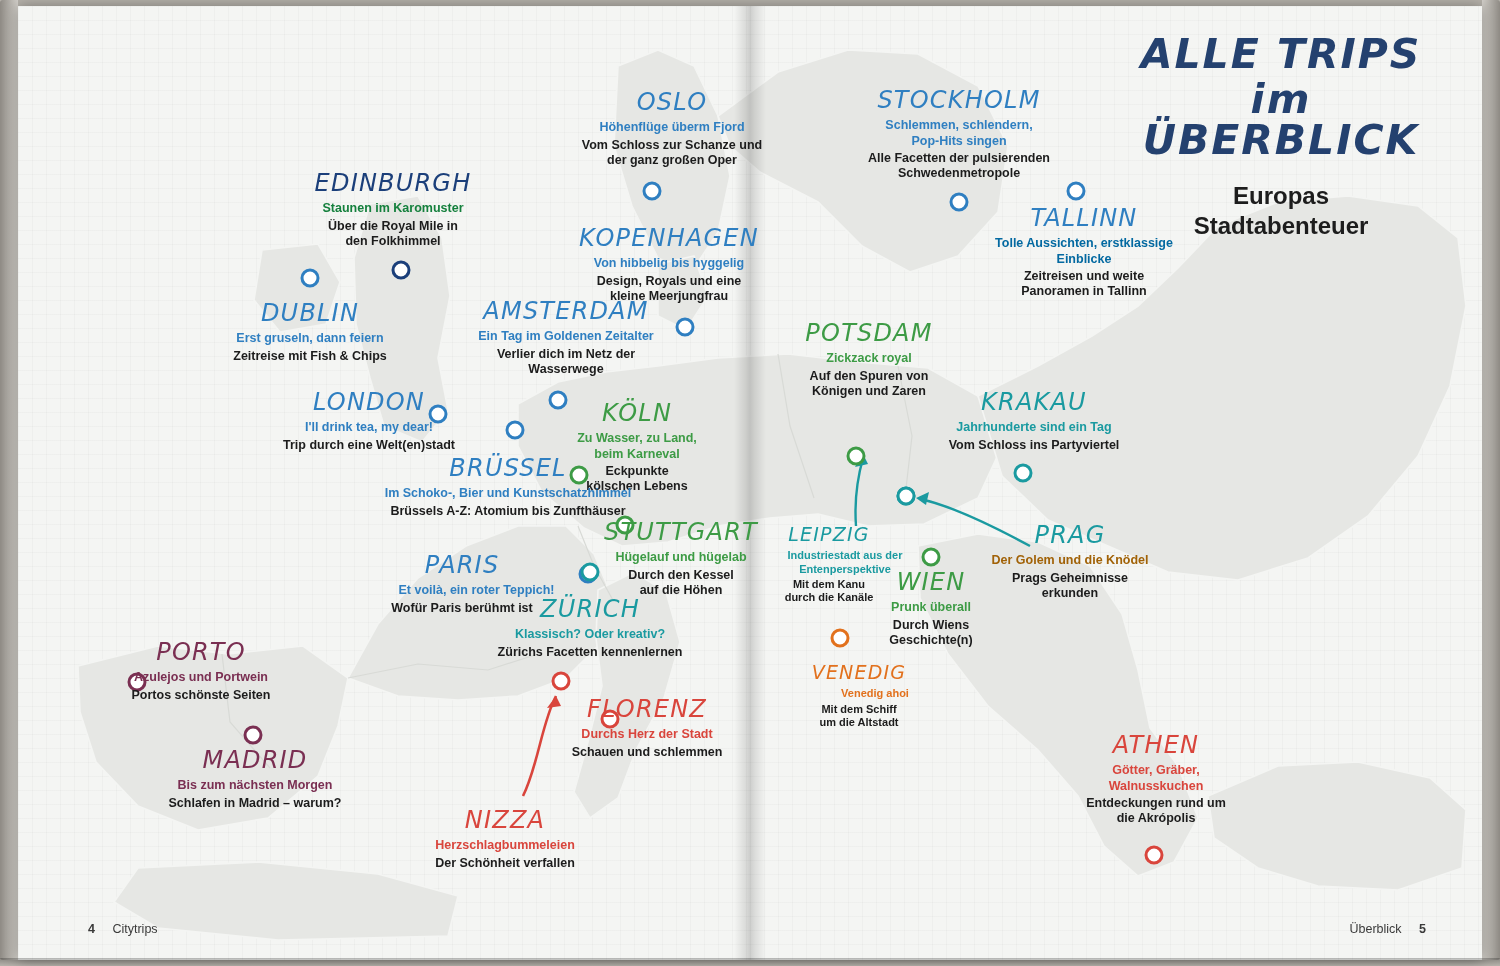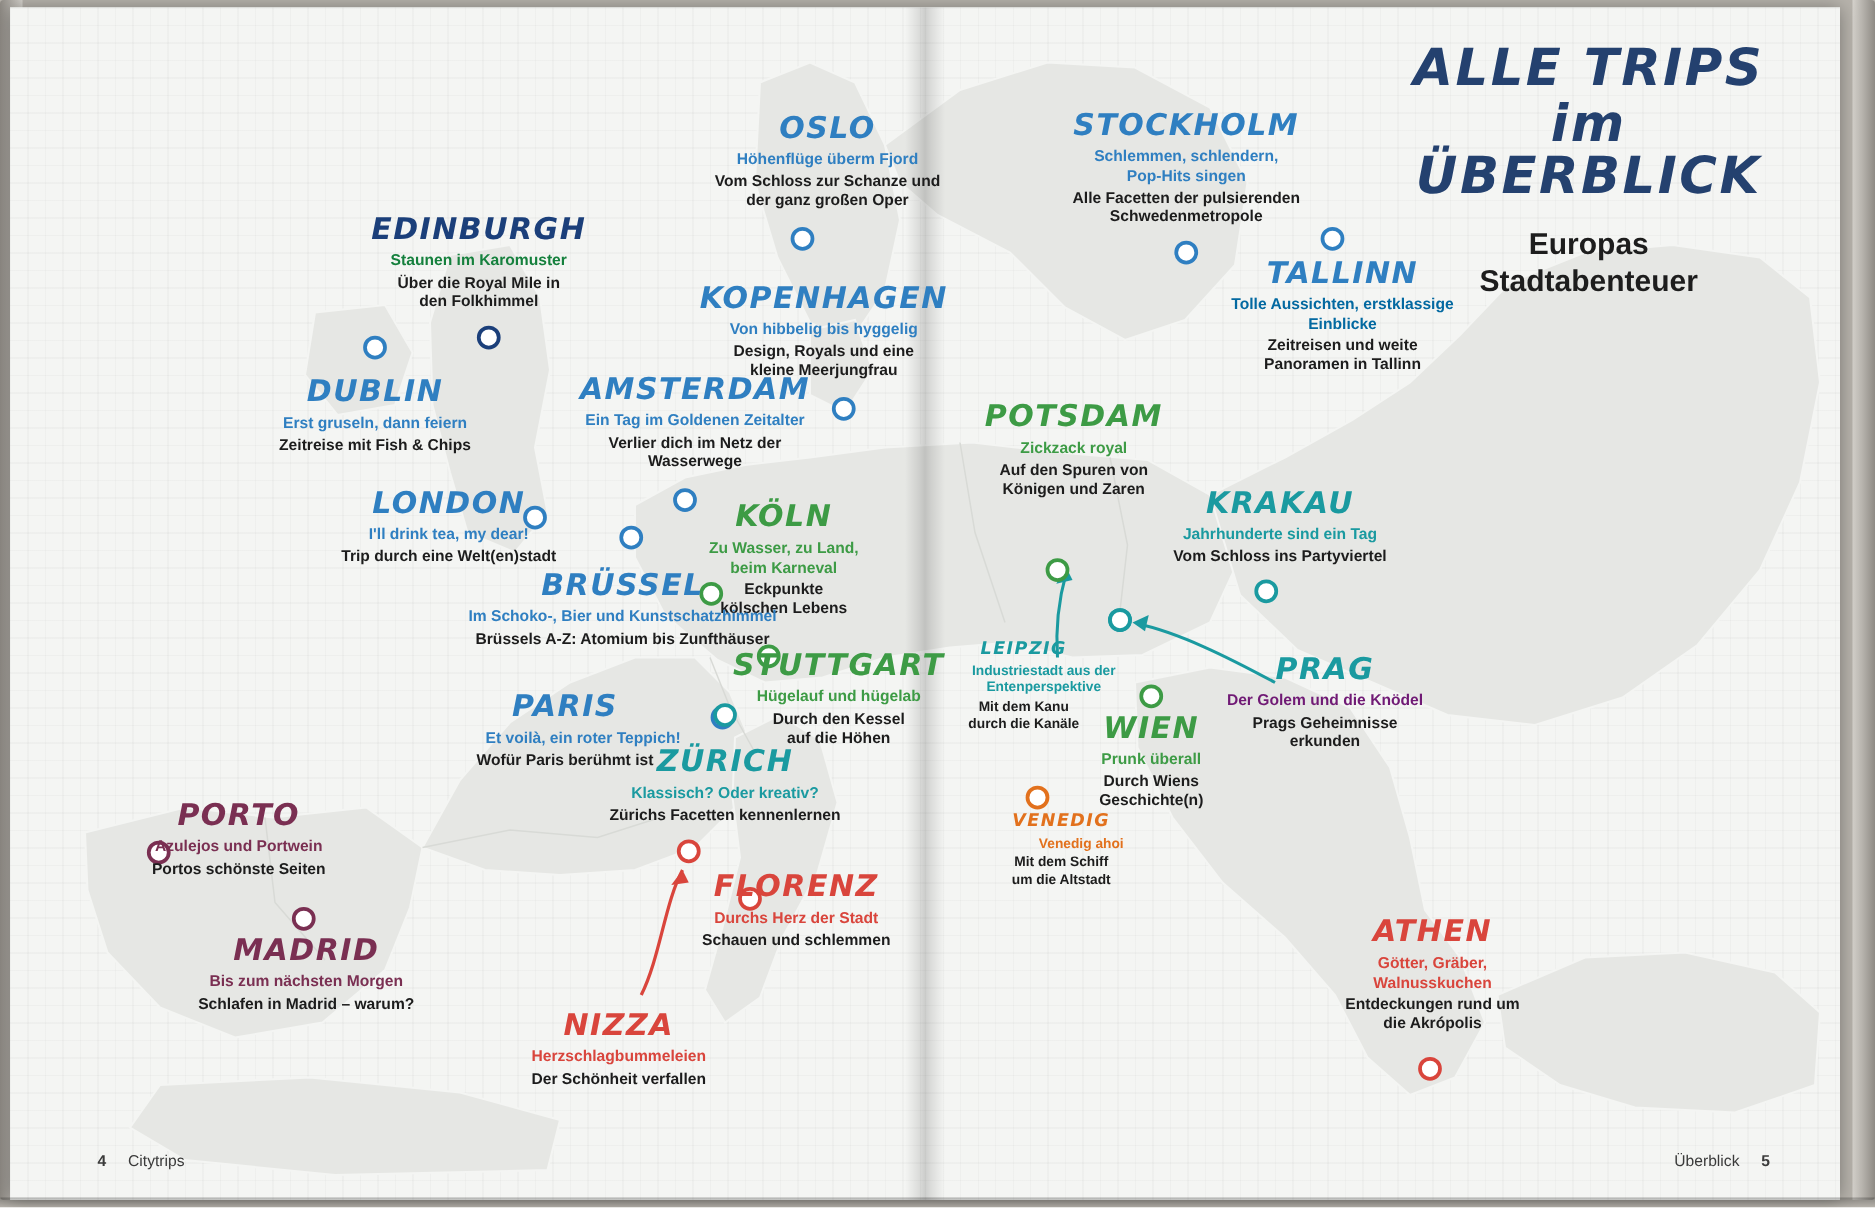--- a/index.html
+++ b/index.html
@@ -11,21 +11,21 @@
     position: relative;
     width: 1500px;
     height: 966px;
     overflow: hidden;
     background: #b7b3ac;
     font-family: "Liberation Sans", sans-serif;
   }
   
   .spread {
     position: absolute;
-    left: 8px;
+    left: 18px;
     top: 6px;
     width: 1464px;
     height: 954px;
     background: #f2f3f1;
     box-shadow: 0 0 14px rgba(0,0,0,0.35);
   }
   .page-left, .page-right {
     position: absolute;
     top: 0;
     width: 732px;
@@ -95,40 +95,40 @@
 
   
   .city {
     position: absolute;
     text-align: center;
     transform: translateX(-50%);
     line-height: 1.22;
   }
   .city .name {
     font-family: "DejaVu Sans", sans-serif;
-    font-weight: bold;
+    font-weight: normal;
     font-style: italic;
     letter-spacing: 1.2px;
     font-size: 24px;
     white-space: nowrap;
   }
   .city .sub {
     font-size: 12.5px;
     font-weight: bold;
     margin-top: 3px;
     white-space: pre-line;
   }
   .city .desc {
     font-size: 12.5px;
     font-weight: bold;
     color: #1c1c1c;
     margin-top: 2px;
     white-space: pre-line;
   }
-  .city.small .name { font-size: 14px; }
+  .city.small .name { font-size: 19px; margin-top: 12px; }
   .city.small .sub { font-size: 11px; margin-left: 32px; }
   .city.small .desc { font-size: 11px; }
 
   
   .headline {
     position: absolute;
     right: 36px;
     top: 28px;
     width: 330px;
     text-align: center;
@@ -362,21 +362,21 @@
         <div class="city small" style="left: 811px; top: 505px;">
           <div class="name" style="color: rgb(26, 154, 160);">LEIPZIG</div>
           <div class="sub" style="color: rgb(26, 154, 160);">Industriestadt aus der
 Entenperspektive</div>
           <div class="desc">Mit dem Kanu
 durch die Kanäle</div>
         </div>
         <div class="marker" style="left: 888px; top: 490px; border-color: rgb(26, 154, 160);"></div>
         <div class="city" style="left: 1052px; top: 515px;">
           <div class="name" style="color: rgb(26, 154, 160);">PRAG</div>
-          <div class="sub" style="color: #701a75;">Der Golem und die Knödel</div>
+          <div class="sub" style="color: #a16207;">Der Golem und die Knödel</div>
           <div class="desc">Prags Geheimnisse
 erkunden</div>
         </div>
         <div class="marker" style="left: 913px; top: 551px; border-color: rgb(61, 155, 69);"></div>
         <div class="city" style="left: 913px; top: 562px;">
           <div class="name" style="color: rgb(61, 155, 69);">WIEN</div>
           <div class="sub" style="color: rgb(61, 155, 69);">Prunk überall</div>
           <div class="desc">Durch Wiens
 Geschichte(n)</div>
         </div>

